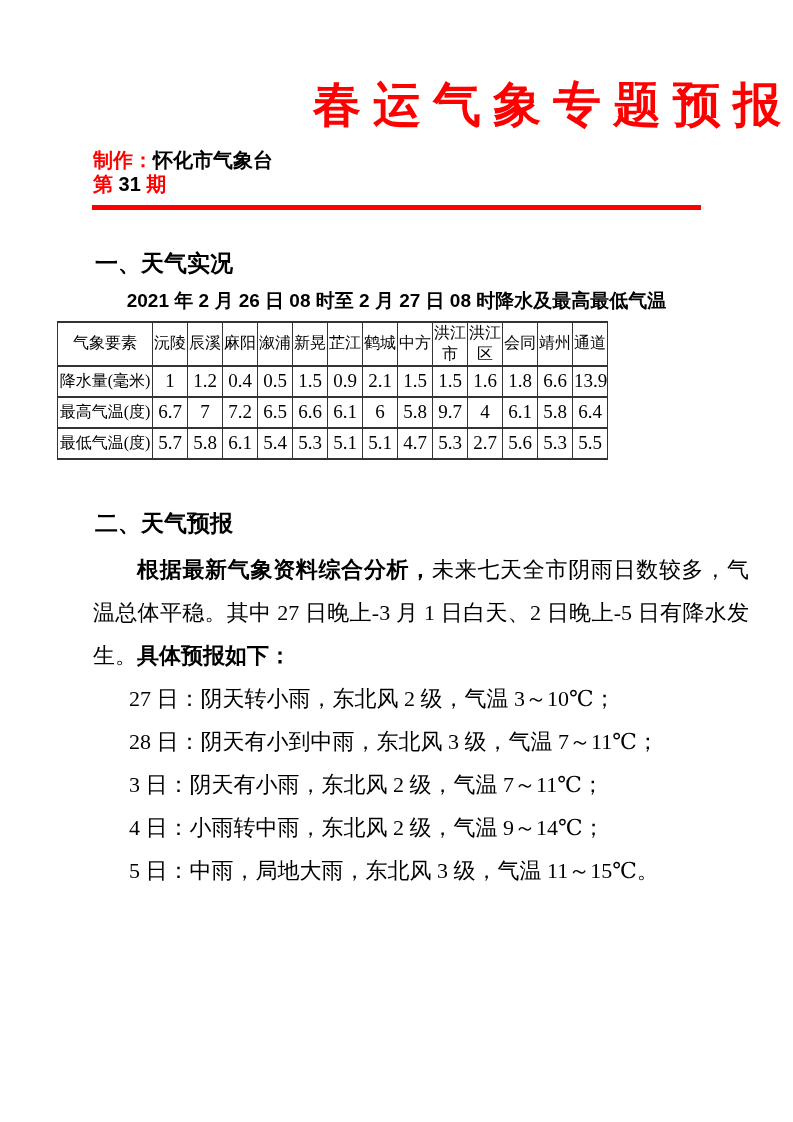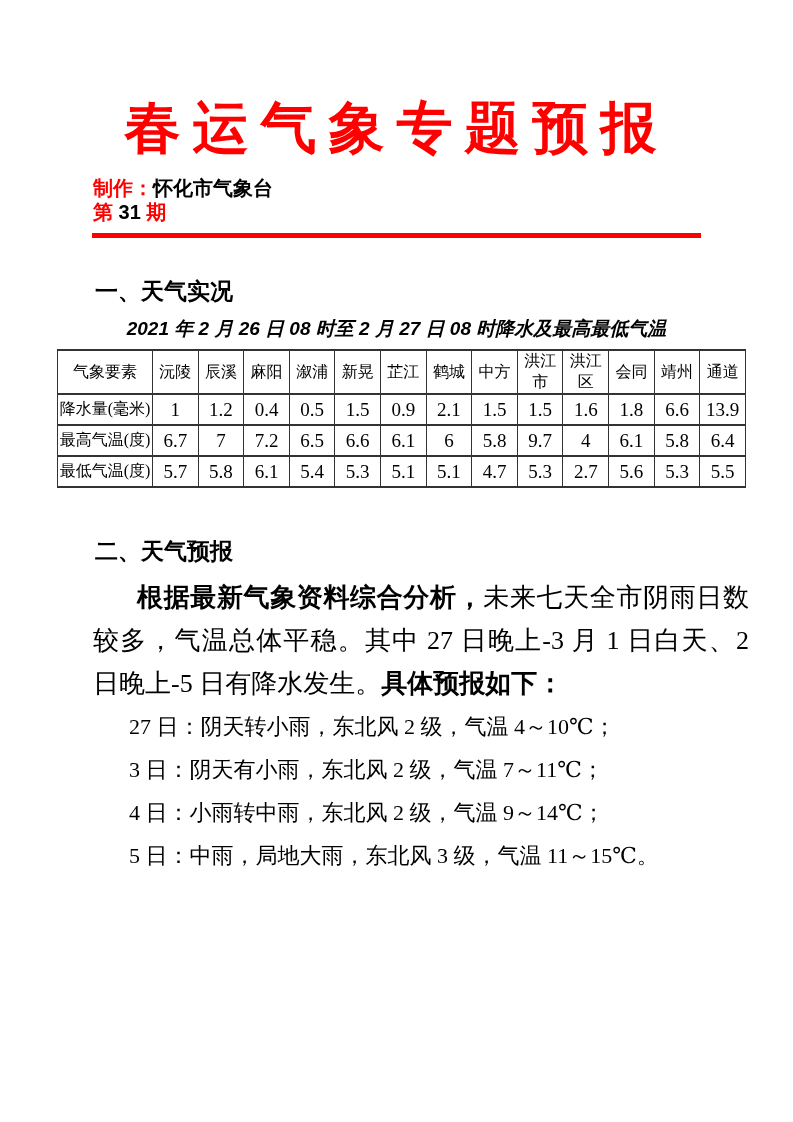--- a/index.html
+++ b/index.html
@@ -16,26 +16,26 @@
     font-family:"Liberation Serif","DejaVu Serif",serif;
   }
   .page{
     position:relative;
     width:793px;height:1122px;
     overflow:hidden;
     background:var(--paper);
   }
   .title{
     margin:0;
-    padding-top:95px;
-    text-align:center;
+    padding-top:76px;
+    text-align:right;
     color:var(--accent);
     font-family:"Liberation Serif","DejaVu Serif",serif;
     font-weight:bold;
-    font-size:56px;
+    font-size:48px;
     line-height:1.2;
     letter-spacing:12px;
     white-space:nowrap;
   }
   .masthead{
     display:flex;
     justify-content:space-between;
     align-items:baseline;
     margin:14px 93px 0 93px;
     font-family:"Liberation Sans","DejaVu Sans",sans-serif;
@@ -58,25 +58,24 @@
     line-height:27px;
   }
   .section.s2{margin-top:50px;}
   .caption{
     margin:13px 0 0 0;
     text-align:center;
     font-family:"Liberation Sans","DejaVu Sans",sans-serif;
     font-weight:bold;
     font-size:19px;
     line-height:22px;
-    font-style:italic;
   }
   table.wx{
     margin:9px 0 0 57px;
-    width:689px;
+    width:551px;
     border-collapse:collapse;
     table-layout:fixed;
     text-align:center;
     border-radius:19px;
   }
   table.wx th, table.wx td{
     border-left:1px solid var(--tborder);
     border-right:1px solid var(--tborder);
     border-top:2px solid var(--tborder);
     border-bottom:2px solid var(--tborder);
@@ -84,21 +83,21 @@
     padding:0 1px;
     font-weight:normal;
     overflow:hidden;
   }
   table.wx th{font-size:16px;}
   table.wx td{font-size:19px;}
   table.wx td.rowlabel{font-size:16px;}
   table.wx th:first-child, table.wx td.rowlabel{width:92px;}
   .intro{
     margin:11px 44px 0 93px;
-    font-size:26px;
+    font-size:22px;
     line-height:43px;
     text-align:justify;
     text-indent:44px;
   }
   .intro .b{
     font-family:"Liberation Sans","DejaVu Sans",sans-serif;
     font-weight:bold;
   }
   .forecasts{
     margin:0 93px 0 93px;
@@ -198,19 +197,20 @@
           <td>5.5</td>
         </tr>
       </tbody>
   </table>
 
   <h2 class="section s2">二、天气预报</h2>
 
   <p class="intro"><span class="b">根据最新气象资料综合分析，</span><span>未来七天全市阴雨日数较多，气温总体平稳。其中 27 日晚上-3 月 1 日白天、2 日晚上-5 日有降水发生。</span><span class="b">具体预报如下：</span></p>
 
   <div class="forecasts" id="forecast-list">
-      <p>27 日：阴天转小雨，东北风 2 级，气温 4～10℃；</p>
+      <p>27 日：阴天转小雨，东北风 2 级，气温 3～10℃；</p>
+      <p>28 日：阴天有小到中雨，东北风 3 级，气温 7～11℃；</p>
       <p>3 日：阴天有小雨，东北风 2 级，气温 7～11℃；</p>
       <p>4 日：小雨转中雨，东北风 2 级，气温 9～14℃；</p>
       <p>5 日：中雨，局地大雨，东北风 3 级，气温 11～15℃。</p>
     </div>
 
 </div>
 
 </body></html>

